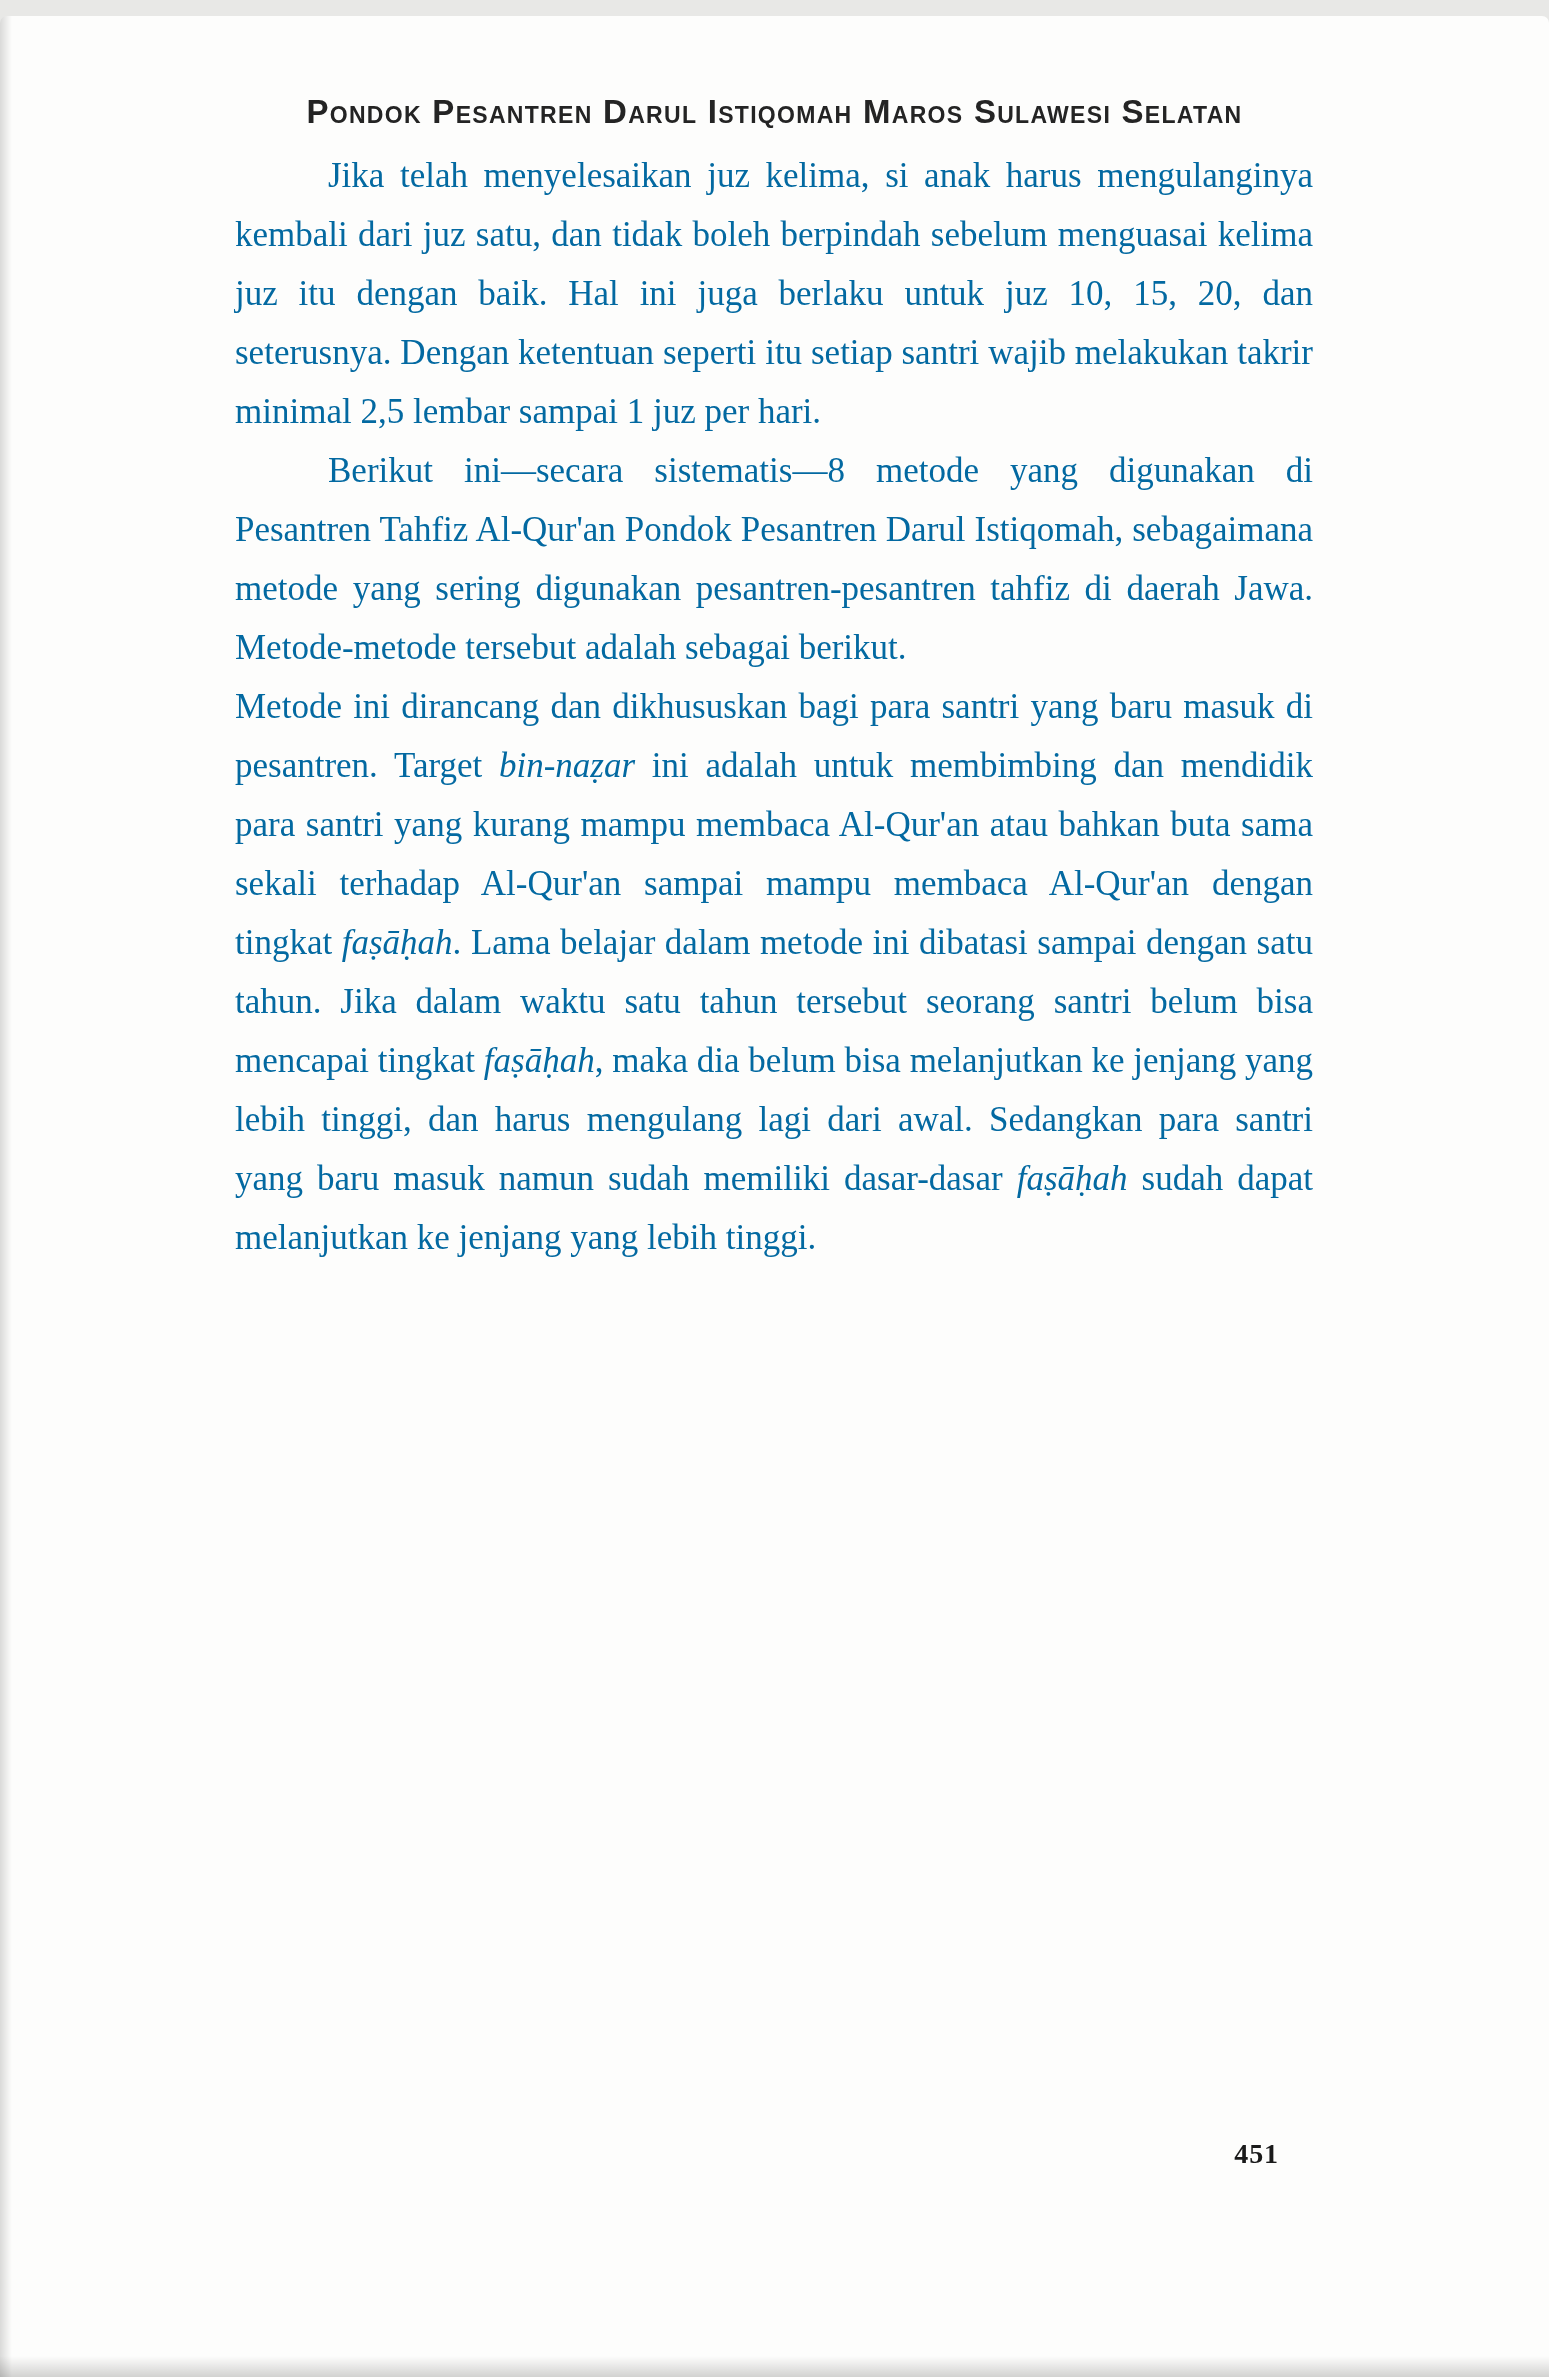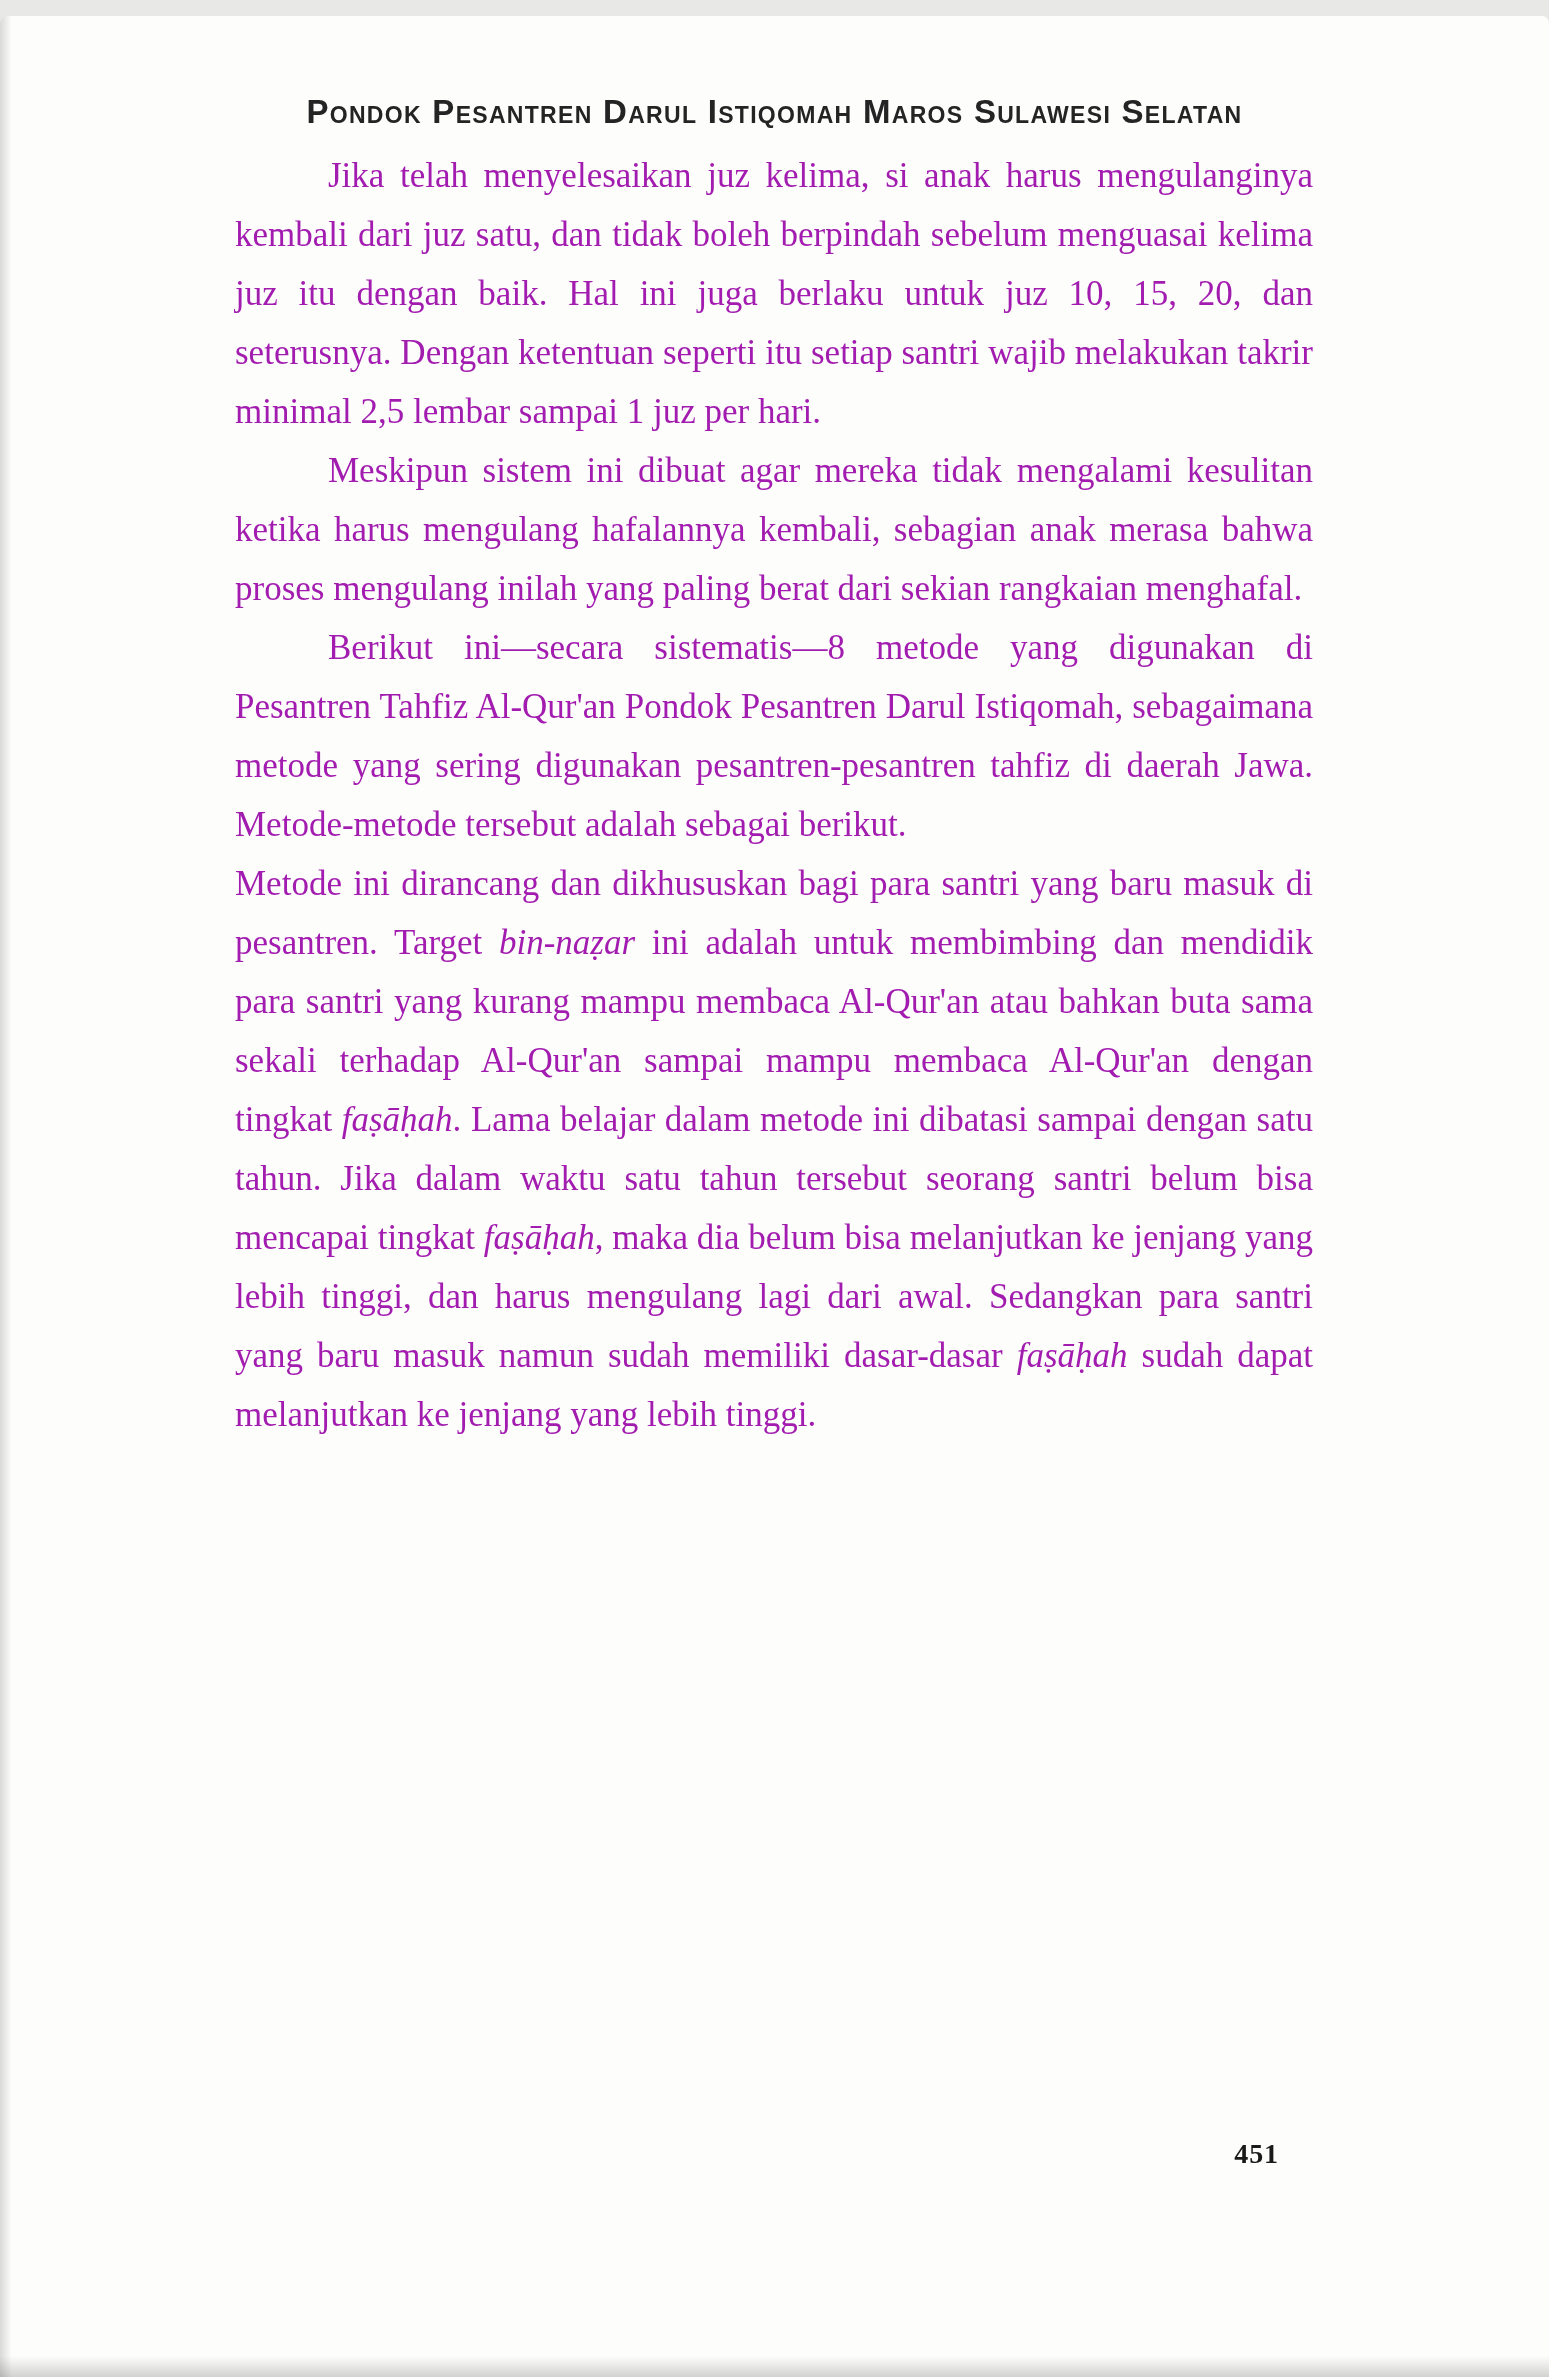--- a/index.html
+++ b/index.html
@@ -52,21 +52,21 @@
     position: absolute;
     top: 130px;
     left: 235px;
     width: 1078px;
   }
   .para {
     margin: 0;
     font-size: 35px;
     line-height: 59px;
     text-align: justify;
-    color: #a21caf;
+    color: #0369a1;
   }
   .para.indent {
     text-indent: 93px;
   }
   .heading {
     margin: 53px 0 14px 0;
     font-size: 38px;
     line-height: 53px;
     font-weight: 700;
     color: #161616;
@@ -89,21 +89,20 @@
 </style>
 </head>
 <body>
 
 <div class="page">
 
   <div class="running-header">Pondok Pesantren Darul Istiqomah Maros Sulawesi Selatan</div>
 
   <div class="body-blocks">
       <p class="para indent"><span>Jika telah menyelesaikan juz kelima, si anak harus mengulanginya kembali dari juz satu, dan tidak boleh berpindah sebelum menguasai kelima juz itu dengan baik. Hal ini juga berlaku untuk juz 10, 15, 20, dan seterusnya. Dengan ketentuan seperti itu setiap santri wajib melakukan takrir minimal 2,5 lembar sampai 1 juz per hari.</span></p>
-      <p class="para indent"><span>Meskipun sistem ini dibuat agar mereka tidak mengalami kesulitan ketika harus mengulang hafalannya kembali, sebagian anak merasa bahwa proses mengulang inilah yang paling berat dari sekian rangkaian menghafal.</span></p>
       <p class="para indent"><span>Berikut ini—secara sistematis—8 metode yang digunakan di Pesantren Tahfiz Al-Qur'an Pondok Pesantren Darul Istiqomah, sebagaimana metode yang sering digunakan pesantren-pesantren tahfiz di daerah Jawa. Metode-metode tersebut adalah sebagai berikut.</span></p>
       <p class="para"><span>Metode ini dirancang dan dikhususkan bagi para santri yang baru masuk di pesantren. Target </span><span class="it">bin-naẓar</span><span> ini adalah untuk membimbing dan mendidik para santri yang kurang mampu membaca Al-Qur'an atau bahkan buta sama sekali terhadap Al-Qur'an sampai mampu membaca Al-Qur'an dengan tingkat </span><span class="it">faṣāḥah</span><span>. Lama belajar dalam metode ini dibatasi sampai dengan satu tahun. Jika dalam waktu satu tahun tersebut seorang santri belum bisa mencapai tingkat </span><span class="it">faṣāḥah</span><span>, maka dia belum bisa melanjutkan ke jenjang yang lebih tinggi, dan harus mengulang lagi dari awal. Sedangkan para santri yang baru masuk namun sudah memiliki dasar-dasar </span><span class="it">faṣāḥah</span><span> sudah dapat melanjutkan ke jenjang yang lebih tinggi.</span></p>
     </div>
 
   <div class="page-number">451</div>
 
 </div>
 
 
 </body></html>

